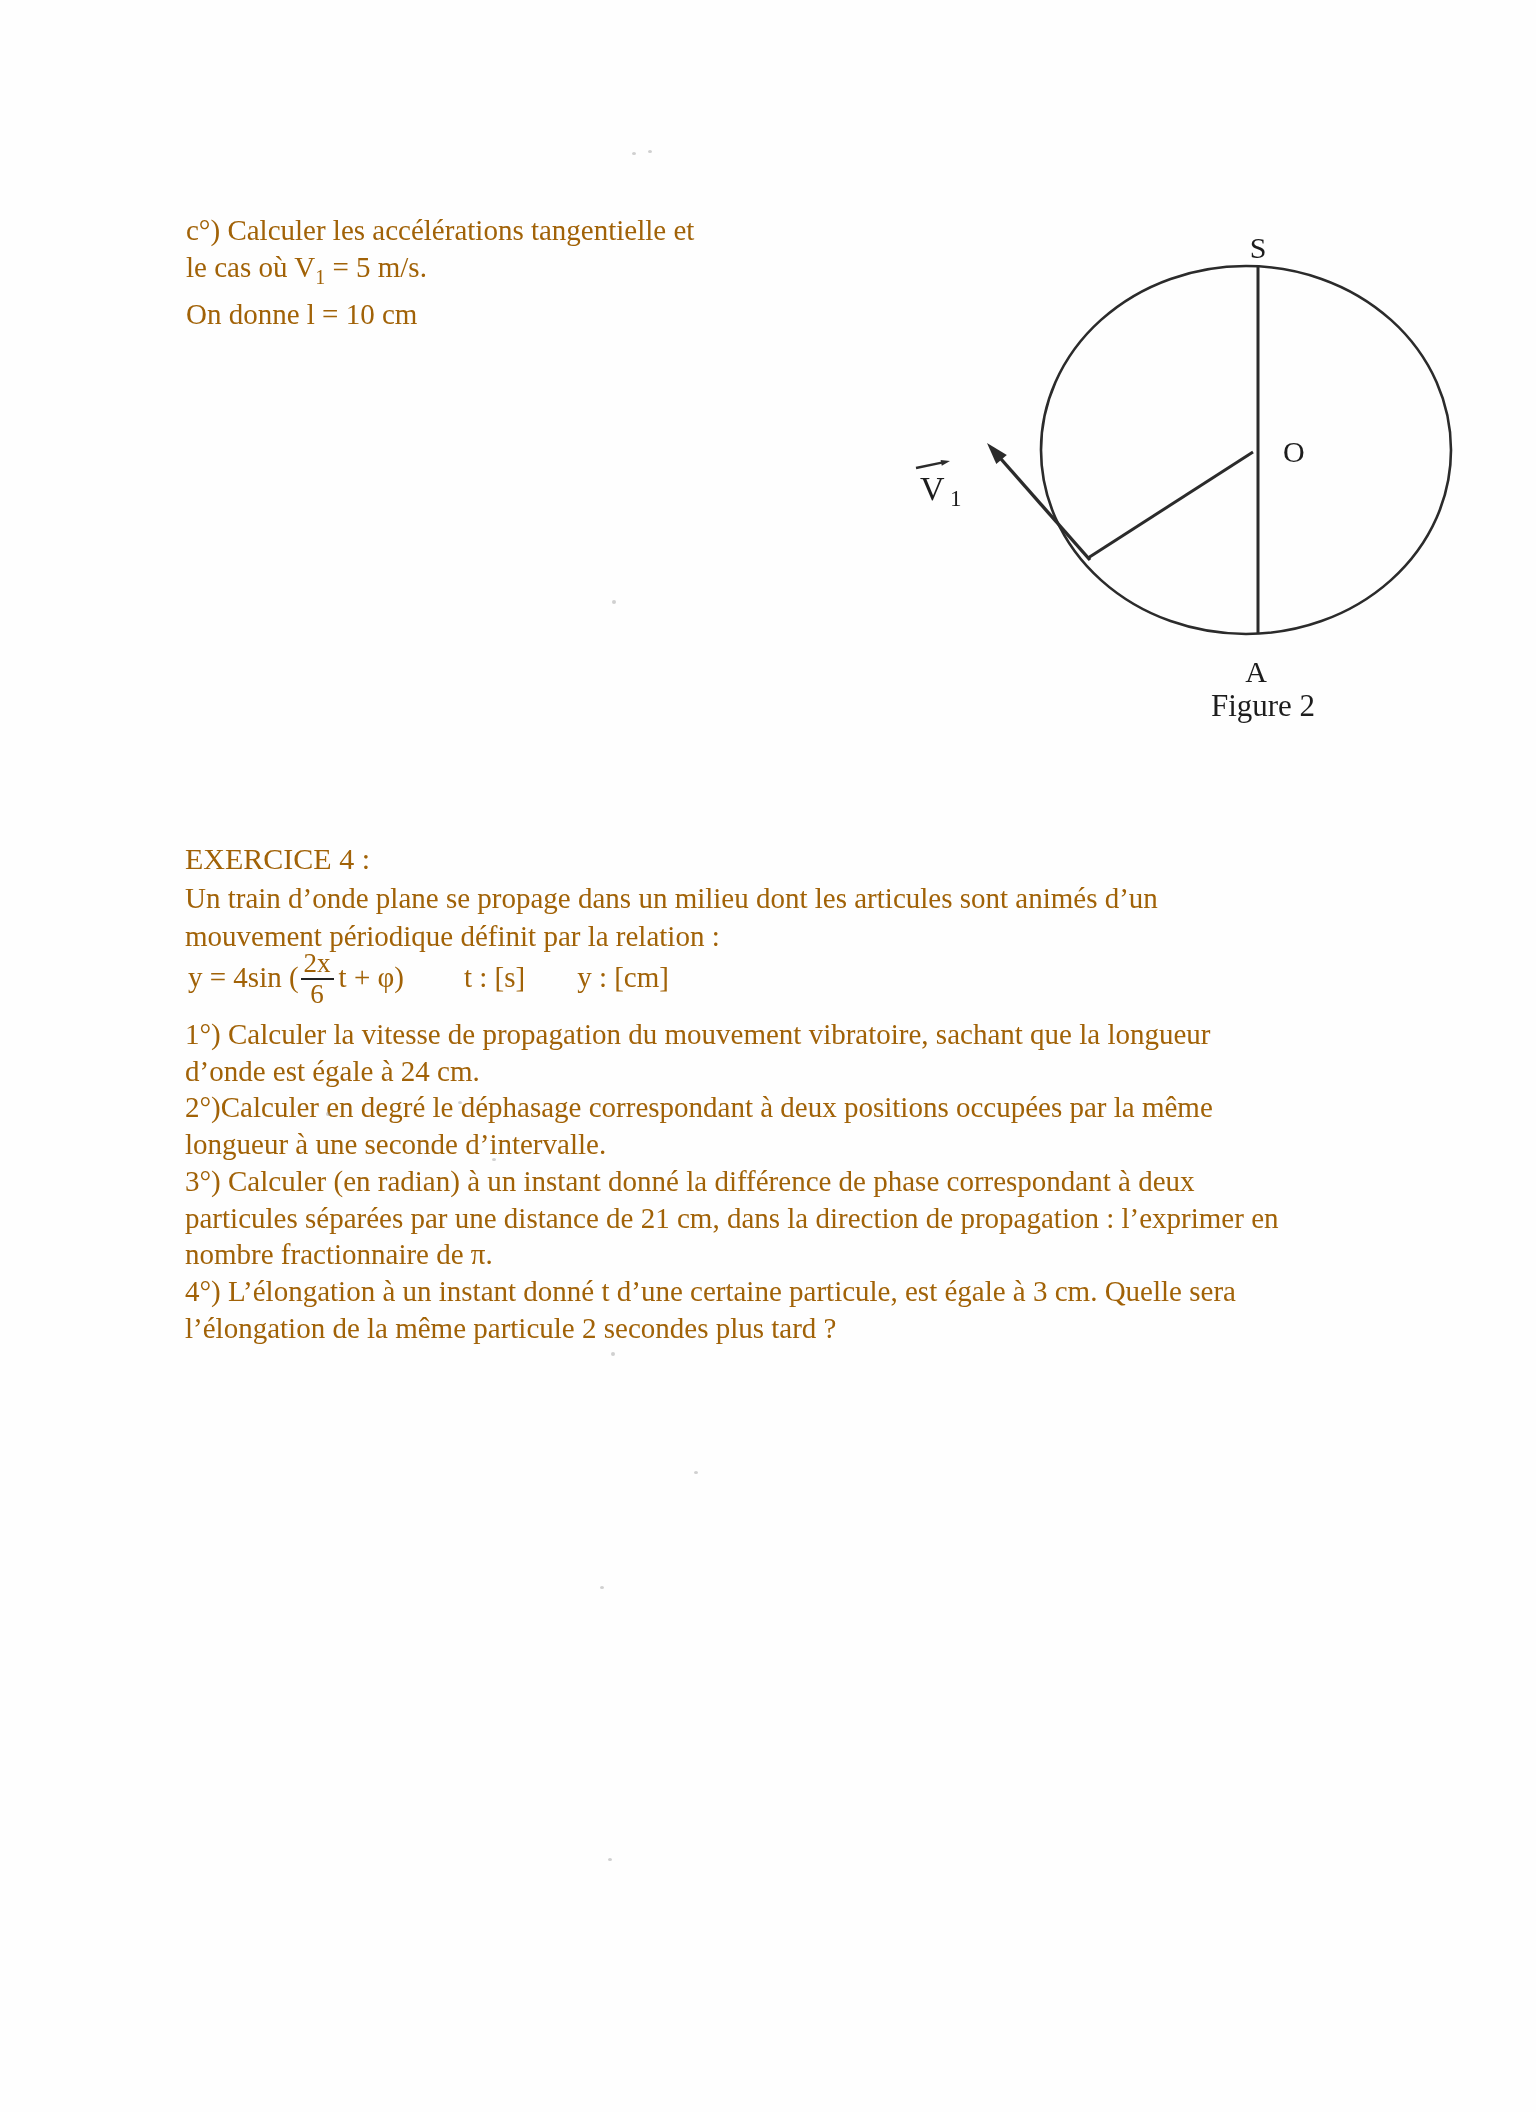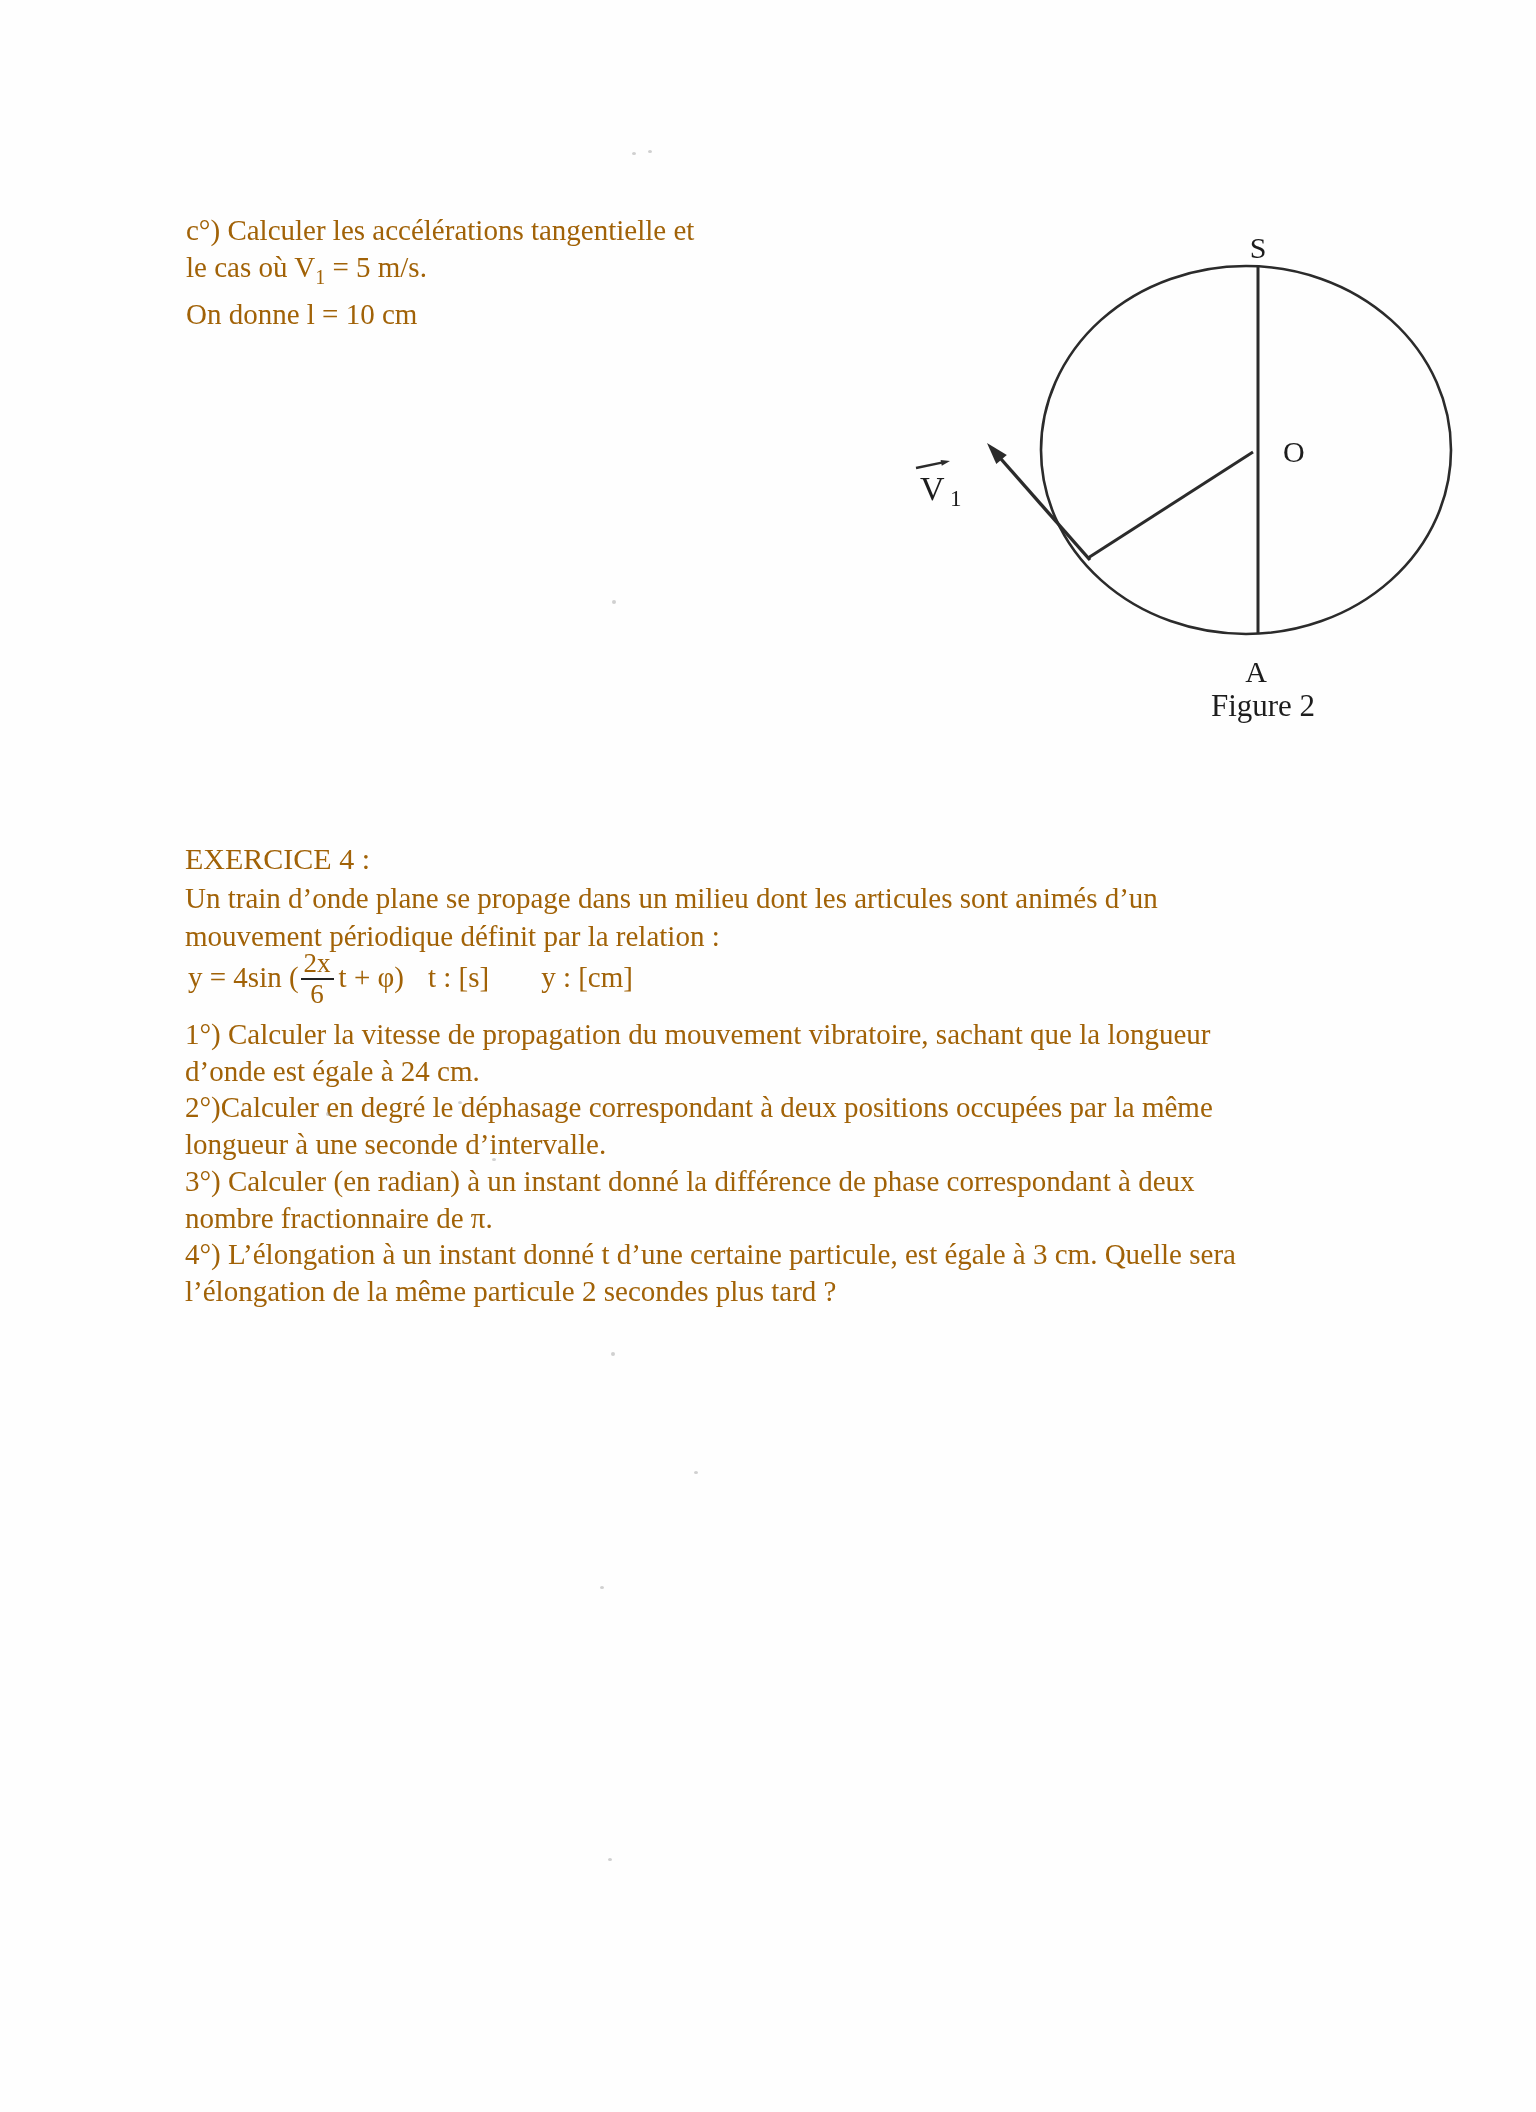--- a/index.html
+++ b/index.html
@@ -45,21 +45,21 @@
   }
   .frac {
     display: inline-block;
     text-align: center;
     margin: 0 5px 0 2px;
     font-size: 27px;
     transform: translateY(2px);
   }
   .frac .num { display: block; border-bottom: 2.2px solid #222; padding: 0 3px 1px 3px; line-height: 1.02; }
   .frac .den { display: block; line-height: 1.05; }
-  .unit-t { margin-left: 24px; }
+  .unit-t { margin-left: 60px; }
   .unit-y { margin-left: 52px; }
 
   .qblock {
     position: absolute;
     left: 185px; top: 1016px;
     font-size: 29px;
     line-height: 36.7px;
   }
 
   
@@ -125,20 +125,21 @@
     <span class="unit-t">t : [s]</span>
     <span class="unit-y">y : [cm]</span>
   </div>
 
   <div class="qblock">
     <div class="textline">1°) Calculer la vitesse de propagation du mouvement vibratoire, sachant que la longueur</div>
     <div class="textline">d’onde est égale à 24 cm.</div>
     <div class="textline">2°)Calculer en degré le déphasage correspondant à deux positions occupées par la même</div>
     <div class="textline">longueur à une seconde d’intervalle.</div>
     <div class="textline">3°) Calculer (en radian) à un instant donné la différence de phase correspondant à deux</div>
+    <div class="textline">particules séparées par une distance de 21 cm, dans la direction de propagation : l’exprimer en</div>
     <div class="textline">nombre fractionnaire de π.</div>
     <div class="textline">4°) L’élongation à un instant donné t d’une certaine particule, est égale à 3 cm. Quelle sera</div>
     <div class="textline">l’élongation de la même particule 2 secondes plus tard ?</div>
   </div>
 
   <div class="speck" style="left:632px; top:152px; width:4px; height:3px;"></div>
   <div class="speck" style="left:648px; top:150px; width:4px; height:3px;"></div>
   <div class="speck" style="left:612px; top:600px; width:4px; height:4px;"></div>
   <div class="speck" style="left:458px; top:1101px; width:4px; height:3px;"></div>
   <div class="speck" style="left:326px; top:1112px; width:4px; height:4px;"></div>

